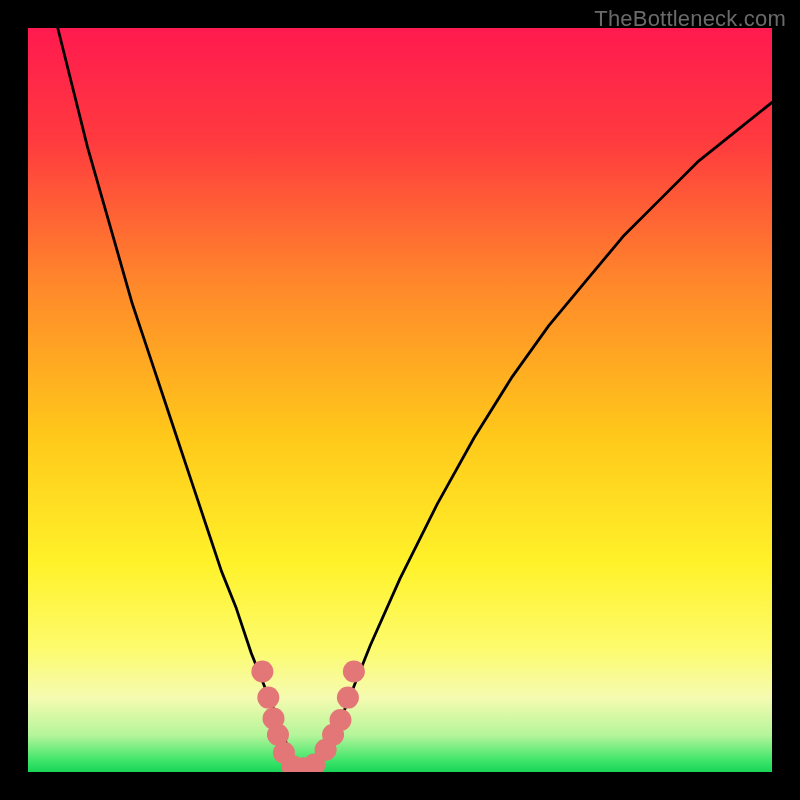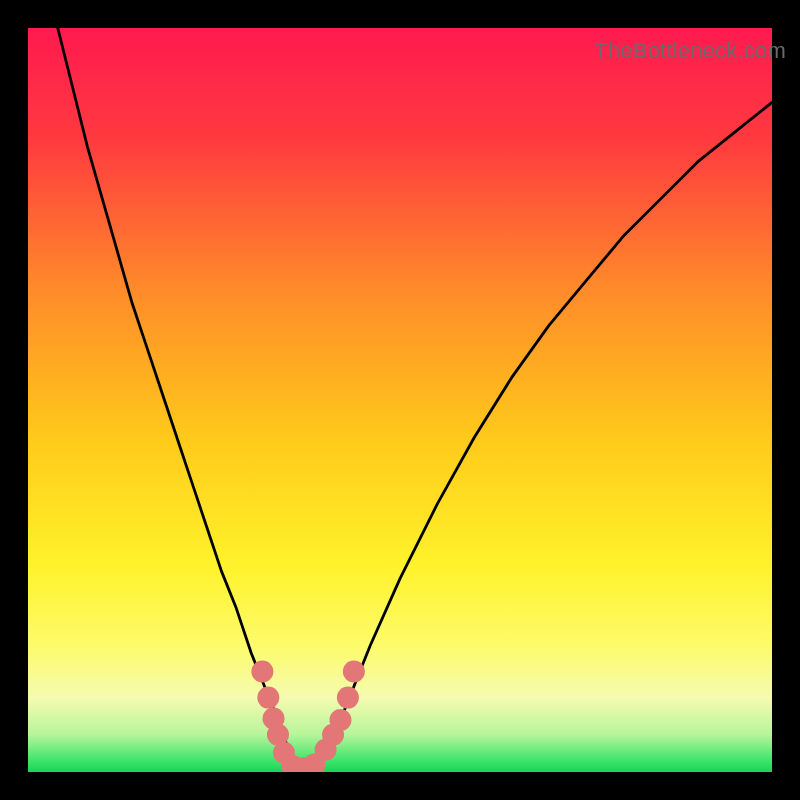--- a/index.html
+++ b/index.html
@@ -18,21 +18,20 @@
   }
   .watermark {
     position: absolute;
     top: 6px;
     right: 14px;
     color: #6a6a6a;
     font-size: 22px;
     font-weight: 400;
     letter-spacing: 0.2px;
     z-index: 10;
-    margin-top: 32px;
   }
   .plot {
     position: absolute;
     left: 28px;
     top: 28px;
     width: 744px;
     height: 744px;
     display: block;
   }
 </style>

